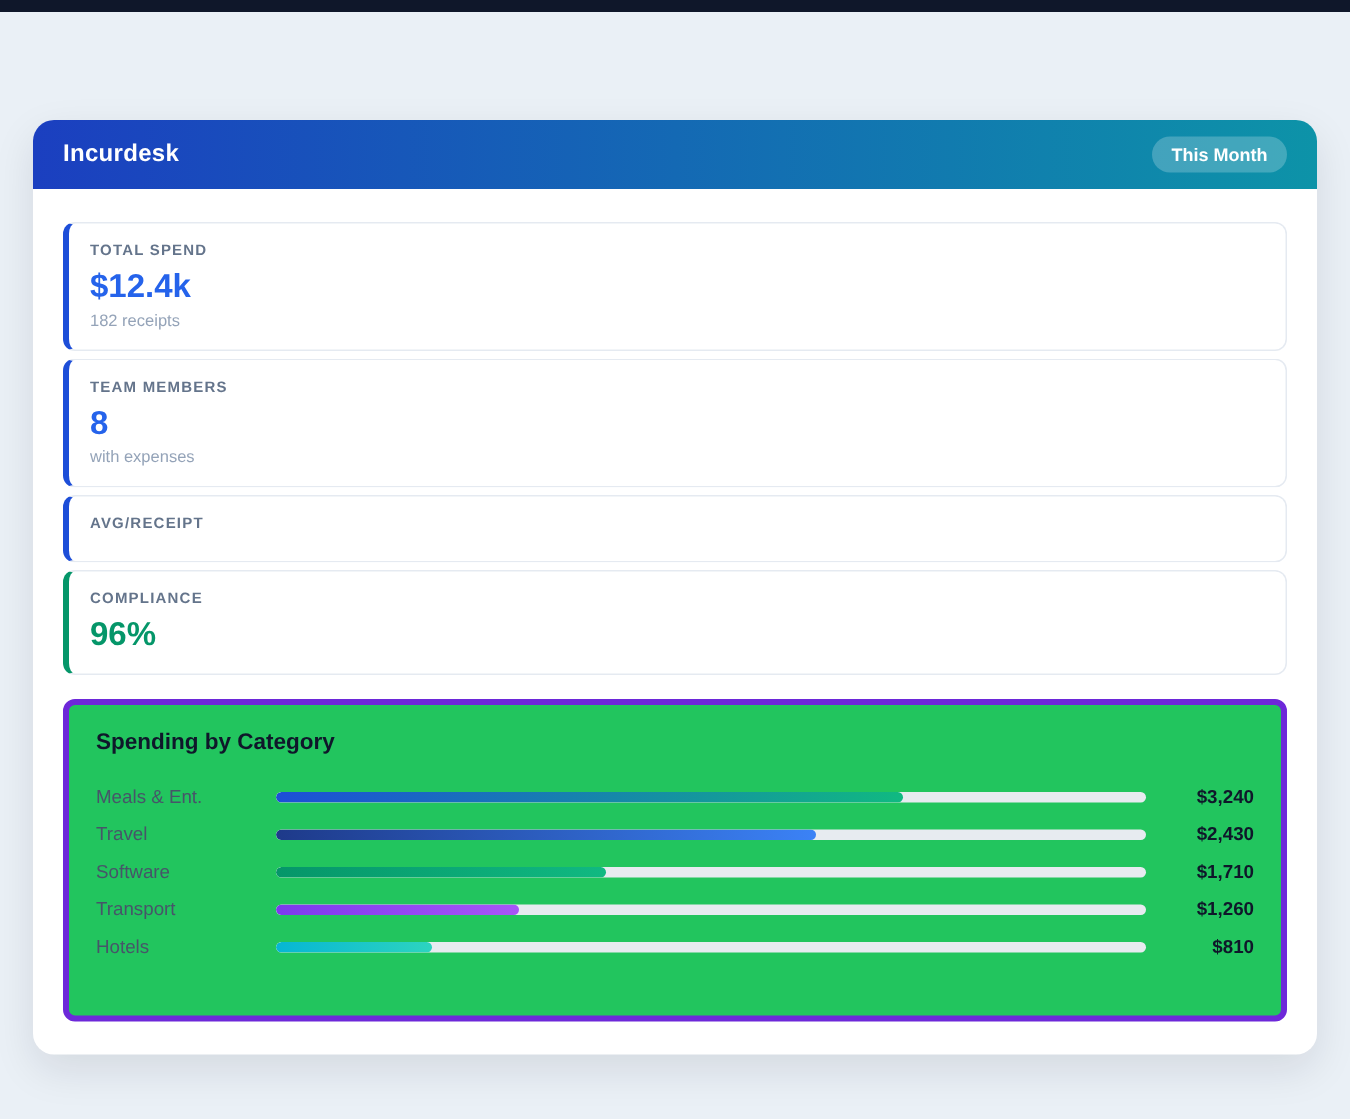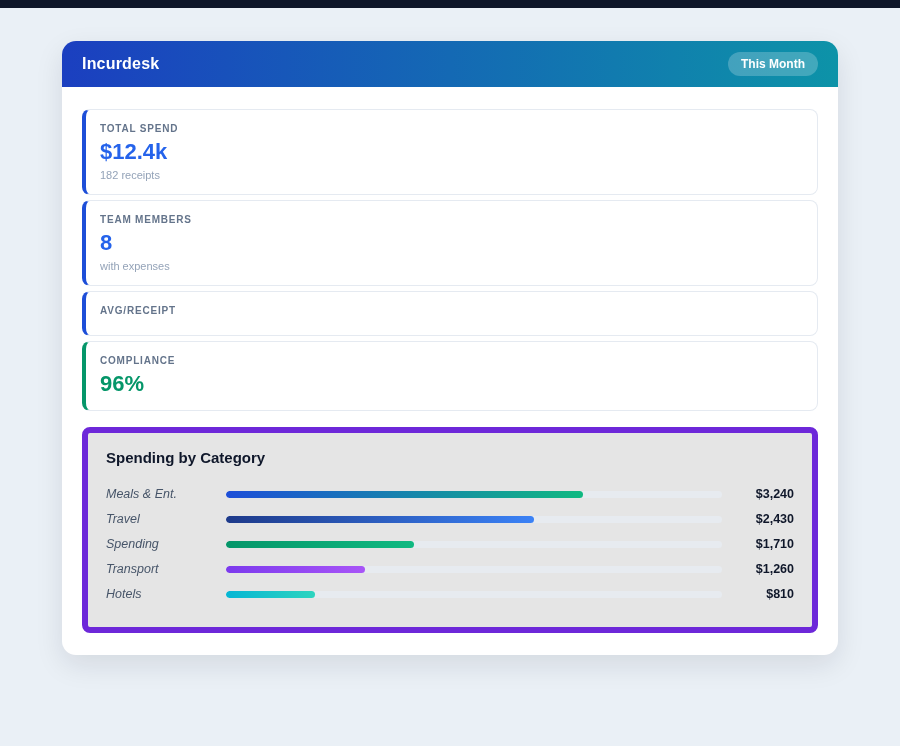--- a/index.html
+++ b/index.html
@@ -6,21 +6,21 @@
   html, body { width: 900px; height: 746px; }
   body {
     background: #eaf0f6;
     font-family: "Liberation Sans", "DejaVu Sans", sans-serif;
     overflow: hidden;
   }
   .top-strip {
     width: 100%; height: 8px; background: #0f172a;
   }
   .app-card {
-    width: 776px; margin: 33px auto 0 auto;
+    width: 856px; margin: 72px auto 0 auto;
     background: #ffffff; border-radius: 14px;
     box-shadow: 0 10px 28px rgba(15, 23, 42, 0.10);
     overflow: hidden;
   }
   .app-header {
     height: 46px; display: flex; align-items: center;
     justify-content: space-between; padding: 0 20px;
   }
   .app-title { color: #ffffff; font-size: 16px; font-weight: bold; letter-spacing: 0.2px; }
   .period-badge {
@@ -35,26 +35,26 @@
     background: #ffffff;
   }
   .stat-label {
     font-size: 10px; font-weight: bold; color: #64748b;
     letter-spacing: 0.8px; text-transform: uppercase; margin-bottom: 6px;
   }
   .stat-value { font-size: 22px; font-weight: bold; color: #2563eb; line-height: 1.1; }
   .stat-sub { font-size: 11px; color: #94a3b8; margin-top: 5px; }
   .stat-sub:empty { display: none; }
   .spend-card {
-    border: 6px solid #6d28d9; border-radius: 8px;
-    margin-top: 16px; padding: 16px 18px 20px 18px; background: #e5e5e5;
+    border: 4px solid #6d28d9; border-radius: 8px;
+    margin-top: 16px; padding: 16px 18px 33px 18px; background: #22c55e;
   }
   .spend-title { font-size: 15px; font-weight: bold; color: #0f172a; margin-bottom: 16px; }
   .cat-row { display: flex; align-items: center; height: 25px; }
-  .cat-label { width: 120px; font-size: 12.5px; color: #475569; flex: none; font-style: italic; }
+  .cat-label { width: 120px; font-size: 12.5px; color: #475569; flex: none; }
   .bar-track {
     flex: 1; height: 7px; background: #e7ebf0; border-radius: 4px;
     overflow: hidden; margin-right: 10px;
   }
   .bar-fill { height: 100%; border-radius: 4px; }
   .cat-amount {
     width: 62px; flex: none; text-align: right;
     font-size: 12.5px; font-weight: bold; color: #0f172a;
   }
 </style>
@@ -108,21 +108,21 @@
 
       <div class="cat-row">
         <div class="cat-label">Travel</div>
         <div class="bar-track">
           <div class="bar-fill" style="width: 62%; background: linear-gradient(90deg, rgb(30, 58, 138), rgb(59, 130, 246));"></div>
         </div>
         <div class="cat-amount">$2,430</div>
       </div>
 
       <div class="cat-row">
-        <div class="cat-label">Spending</div>
+        <div class="cat-label">Software</div>
         <div class="bar-track">
           <div class="bar-fill" style="width: 38%; background: linear-gradient(90deg, rgb(5, 150, 105), rgb(16, 185, 129));"></div>
         </div>
         <div class="cat-amount">$1,710</div>
       </div>
 
       <div class="cat-row">
         <div class="cat-label">Transport</div>
         <div class="bar-track">
           <div class="bar-fill" style="width: 28%; background: linear-gradient(90deg, rgb(124, 58, 237), rgb(168, 85, 247));"></div>

